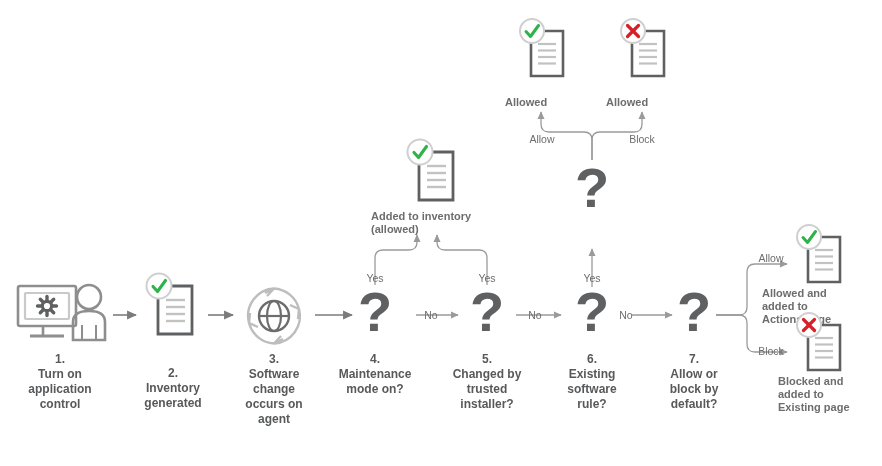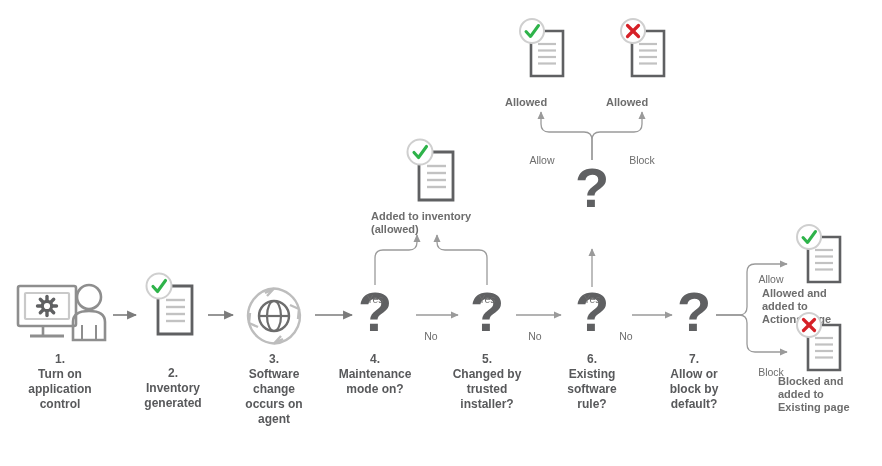--- a/index.html
+++ b/index.html
@@ -33,21 +33,20 @@
     white-space:pre-line;
   }
   .edge-label{
     position:absolute;
     text-align:center;
     color:#6d6d6d;
     font-size:10.5px;
     line-height:12px;
     font-weight:400;
     white-space:nowrap;
-    margin-top:21px;
   }
   .qmark{
     position:absolute;
     color:#5f6062;
     font-family:"Liberation Sans", sans-serif;
     font-weight:bold;
     font-size:56px;
     line-height:56px;
     text-align:center;
     width:46px;

